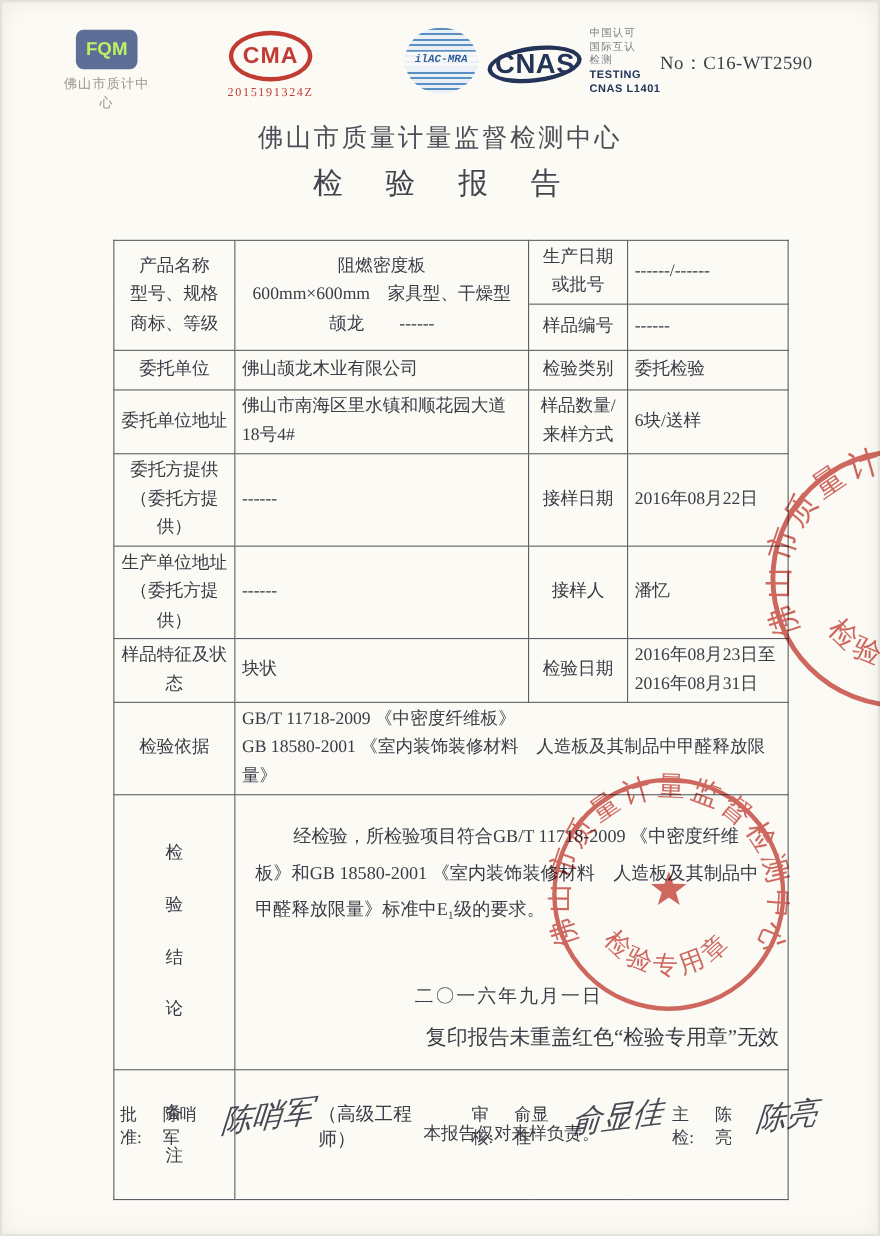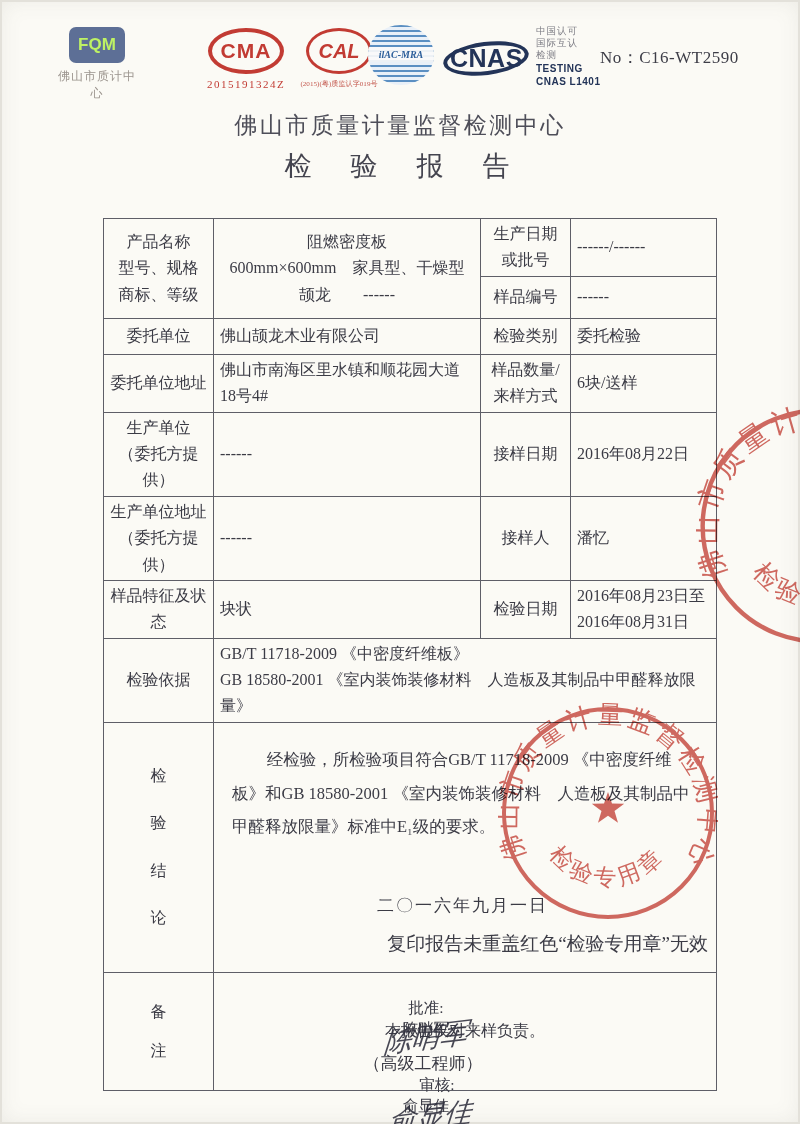--- a/index.html
+++ b/index.html
@@ -25,21 +25,21 @@
   .cma-num { margin-top:4px; font-size:11px; color:#c23b33; letter-spacing:1.5px; font-family:"Liberation Serif",serif;}
   .cal { position:absolute; left:293px; top:28px; width:92px; text-align:center; }
   .cal-ring { margin:0 auto; width:66px; height:46px; border:3px solid #c23b33; border-radius:50%;
     display:flex; align-items:center; justify-content:center; }
   .cal-ring span { font-family:"Liberation Sans",sans-serif; font-weight:bold; font-style:italic; font-size:20px; color:#c23b33;}
   .cal-num { margin-top:5px; font-size:7.5px; color:#c4584e; transform:scale(.95); white-space:nowrap;}
   .ilac { position:absolute; left:368px; top:25px; width:66px; height:60px; border-radius:50%;
     background:repeating-linear-gradient(180deg,#5b8fc2 0 2px,#e9f0f8 2px 5px); overflow:hidden; }
   .ilac-band { position:absolute; left:0; top:22px; width:66px; height:15px; background:rgba(250,250,250,.92);
     display:flex; align-items:center; justify-content:center; }
-  .ilac-band span { font-family:Liberation Serif, serif; font-weight:bold; font-style:italic; font-size:10px; color:#2d5f9b; }
+  .ilac-band span { font-family:Liberation Mono, monospace; font-weight:bold; font-style:italic; font-size:10px; color:#2d5f9b; }
   .cnas { position:absolute; left:443px; top:33px; width:90px; height:52px; }
   .cnas-ring { position:absolute; left:0; top:9px; width:86px; height:33px; border:4px solid #233458; border-radius:50%; transform:rotate(-7deg);}
   .cnas-text { position:absolute; left:7px; top:11px; font-family:"Liberation Sans",sans-serif; font-weight:bold; font-size:25px; color:#233458; letter-spacing:.5px; }
   .cnas-txtblk { position:absolute; left:536px; top:26px; line-height:1.25; }
   .cnas-gray div { font-size:9.5px; color:#7c7c84; letter-spacing:1px; }
   .cnas-bold div { font-family:"Liberation Sans",sans-serif; font-weight:bold; font-size:10px; color:#233458; letter-spacing:.5px; margin-top:1px;}
   .report-no { position:absolute; left:600px; top:46px; font-size:17px; color:#3e3e48; letter-spacing:.5px; }
   
   .org-title { position:absolute; left:0; top:110px; width:800px; text-align:center;
     font-size:23px; color:#4e4e59; letter-spacing:2.5px; }
@@ -56,21 +56,21 @@
   td.val { text-align:left; padding-left:10px; }
   .cline { display:block; }
   .center { text-align:center; }
   .vlabel { display:flex; flex-direction:column; justify-content:space-around; align-items:center; }
   .concl-wrap { display:flex; flex-direction:column; height:244px; }
   .concl-text { text-indent:2.1em; line-height:2.05; font-size:16.5px; padding:18px 10px 0 12px; }
   .concl-date { margin-top:auto; align-self:flex-end; margin-right:162px; font-size:17px; letter-spacing:2px; }
   .concl-note { align-self:flex-end; margin-right:2px; margin-top:7px; margin-bottom:10px; font-size:19px; }
   
   .footer { position:absolute; left:103px; top:998px; width:640px; height:52px; display:flex; align-items:center;
-    font-size:15.5px; color:#3b3b45;flex-direction:column; }
+    font-size:15.5px; color:#3b3b45; }
   .sig { font-size:28px; color:#30303e; opacity:.88; white-space:nowrap;
     transform:rotate(-7deg) skewX(-12deg); font-style:italic; line-height:1; }
   
   .stamp { position:absolute; mix-blend-mode:multiply; opacity:.8; }
   .stamp-main { left:498px; top:703px; }
   .stamp-edge { left:696px; top:404px; }
   .stamp text { font-family:"Liberation Serif",serif; }
 </style>
 </head>
 <body>
@@ -82,26 +82,20 @@
       <div class="fqm-badge">
           <span>FQM</span>
         </div>
       <div class="fqm-cap">佛山市质计中心</div>
     </div>
     <div class="cma">
       <div class="cma-ring">
           <span>CMA</span>
         </div>
       <div class="cma-num">2015191324Z</div>
-    </div>
-    <div class="cal">
-      <div class="cal-ring">
-          <span>CAL</span>
-        </div>
-      <div class="cal-num">(2015)(粤)质监认字019号</div>
     </div>
     <div class="ilac">
       <div class="ilac-band">
           <span>ilAC-MRA</span>
         </div>
     </div>
     <div class="cnas">
       <div class="cnas-ring"></div>
       <div class="cnas-text">CNAS</div>
     </div>
@@ -164,21 +158,21 @@
       <td class="lab">委托单位地址</td>
       <td class="val">佛山市南海区里水镇和顺花园大道18号4#</td>
       <td class="lab">
         <span class="cline">样品数量/</span>
         <span class="cline">来样方式</span>
       </td>
       <td class="val">6块/送样</td>
     </tr>
     <tr style="height:52px">
       <td class="lab">
-        <span class="cline">生产单位</span>
+        <span class="cline">委托方提供</span>
         <span class="cline">（委托方提供）</span>
       </td>
       <td class="val">------</td>
       <td class="lab">接样日期</td>
       <td class="val">2016年08月22日</td>
     </tr>
     <tr style="height:55px">
       <td class="lab">
         <span class="cline">生产单位地址</span>
         <span class="cline">（委托方提供）</span>

